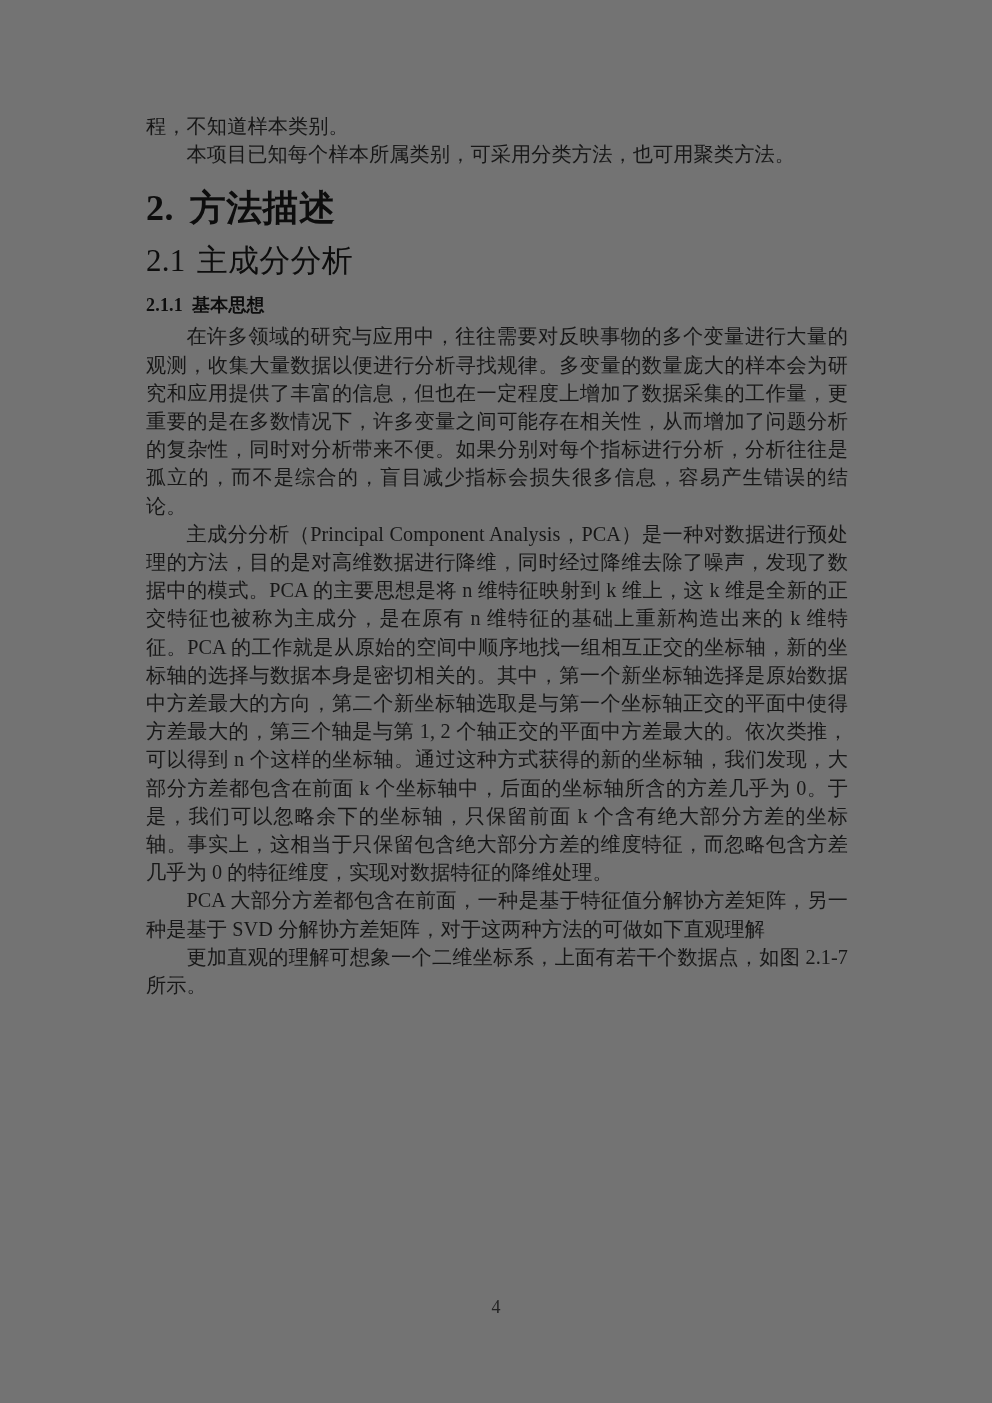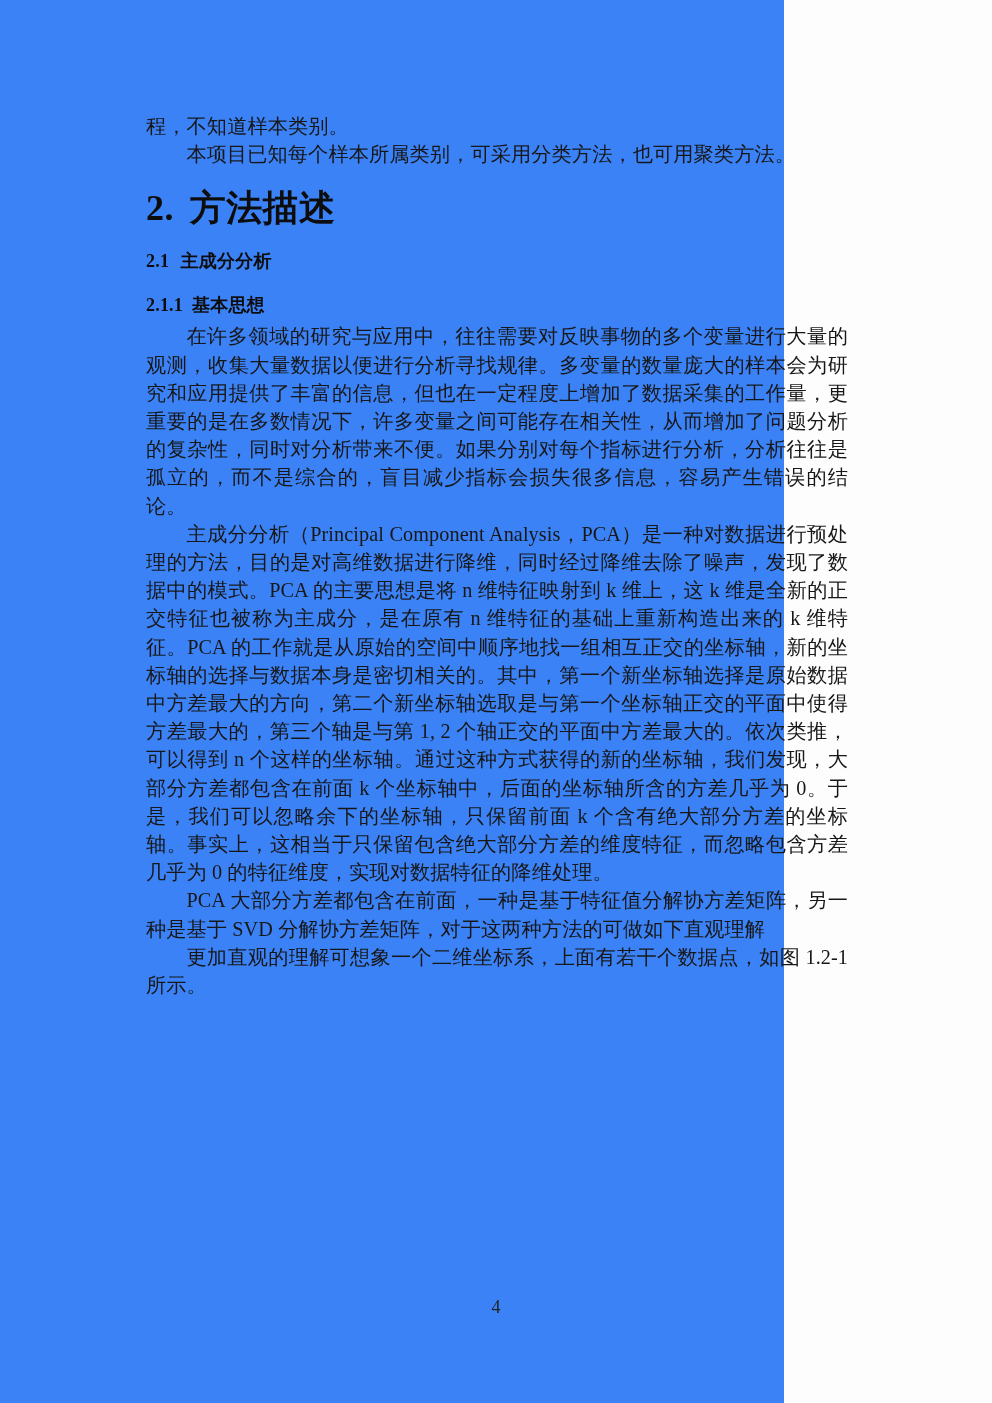--- a/index.html
+++ b/index.html
@@ -12,23 +12,23 @@
     background: #fdfdfd;
     font-family: "Liberation Serif", "DejaVu Serif", serif;
     color: #1a1a1a;
     overflow: hidden;
     position: relative;
   }
   .page {
     position: absolute;
     left: 0;
     top: 0;
-    width: 784px;
+    width: 992px;
     height: 1403px;
-    background: #3b82f6;
+    background: #737373;
   }
   .content {
     position: absolute;
     left: 146px;
     top: 112px;
     width: 702px;
   }
   p.body-text {
     margin: 0;
     font-size: 20.2px;
@@ -47,23 +47,23 @@
     line-height: 36px;
     font-weight: bold;
     letter-spacing: 0.4px;
     color: #0d0d0d;
   }
   h1.h-major .num {
     margin-right: 16px;
   }
   h2.h-sub {
     margin: 20px 0 10px 0;
-    font-size: 18px;
+    font-size: 31px;
     line-height: 30px;
-    font-weight: bold;
+    font-weight: normal;
     letter-spacing: 0.3px;
     color: #0d0d0d;
   }
   h2.h-sub .num {
     margin-right: 11px;
   }
   h3.h-subsub {
     margin: 16px 0 3px 0;
     font-size: 18px;
     line-height: 27px;
@@ -115,19 +115,19 @@
     </h3>
 
     <p class="body-text indent">在许多领域的研究与应用中，往往需要对反映事物的多个变量进行大量的观测，收集大量数据以便进行分析寻找规律。多变量的数量庞大的样本会为研究和应用提供了丰富的信息，但也在一定程度上增加了数据采集的工作量，更重要的是在多数情况下，许多变量之间可能存在相关性，从而增加了问题分析的复杂性，同时对分析带来不便。如果分别对每个指标进行分析，分析往往是孤立的，而不是综合的，盲目减少指标会损失很多信息，容易产生错误的结论。</p>
 
 
 
     <p class="body-text indent">主成分分析（Principal Component Analysis，PCA）是一种对数据进行预处理的方法，目的是对高维数据进行降维，同时经过降维去除了噪声，发现了数据中的模式。PCA 的主要思想是将 n 维特征映射到 k 维上，这 k 维是全新的正交特征也被称为主成分，是在原有 n 维特征的基础上重新构造出来的 k 维特征。PCA 的工作就是从原始的空间中顺序地找一组相互正交的坐标轴，新的坐标轴的选择与数据本身是密切相关的。其中，第一个新坐标轴选择是原始数据中方差最大的方向，第二个新坐标轴选取是与第一个坐标轴正交的平面中使得方差最大的，第三个轴是与第 1, 2 个轴正交的平面中方差最大的。依次类推，可以得到 n 个这样的坐标轴。通过这种方式获得的新的坐标轴，我们发现，大部分方差都包含在前面 k 个坐标轴中，后面的坐标轴所含的方差几乎为 0。于是，我们可以忽略余下的坐标轴，只保留前面 k 个含有绝大部分方差的坐标轴。事实上，这相当于只保留包含绝大部分方差的维度特征，而忽略包含方差几乎为 0 的特征维度，实现对数据特征的降维处理。</p>
 
     <p class="body-text indent">PCA 大部分方差都包含在前面，一种是基于特征值分解协方差矩阵，另一种是基于 SVD 分解协方差矩阵，对于这两种方法的可做如下直观理解</p>
 
-    <p class="body-text indent">更加直观的理解可想象一个二维坐标系，上面有若干个数据点，如图 1.2-1 所示。</p>
+    <p class="body-text indent">更加直观的理解可想象一个二维坐标系，上面有若干个数据点，如图 2.1-7 所示。</p>
 
   </div>
 
   <div class="page-number">4</div>
 
 </div>
 
 </body></html>

